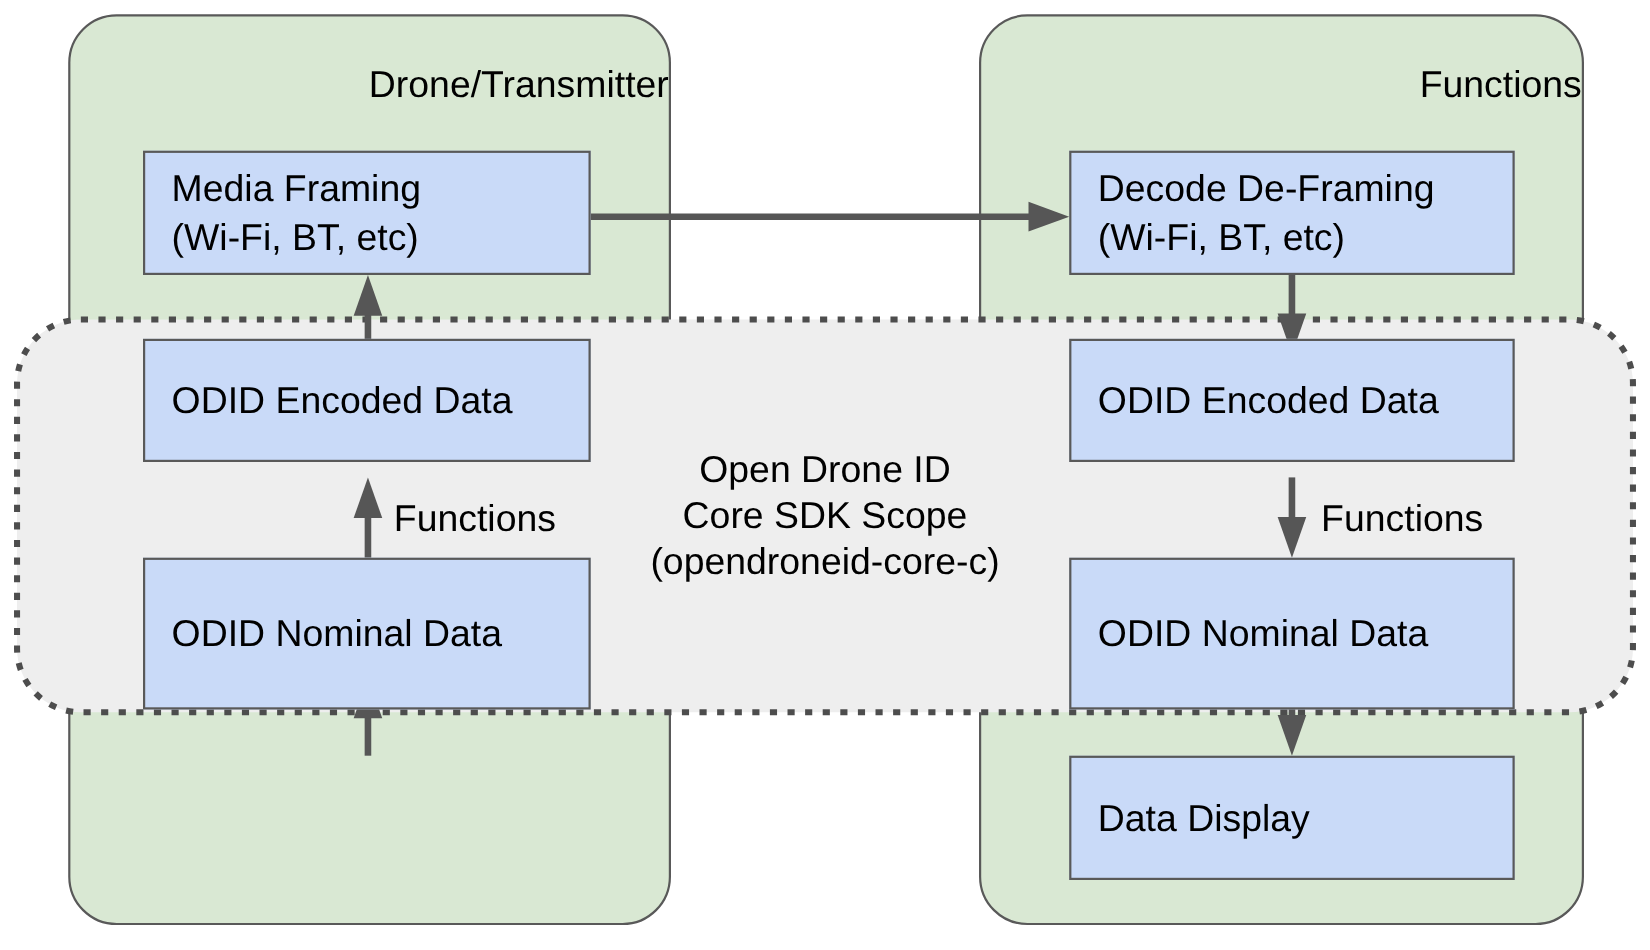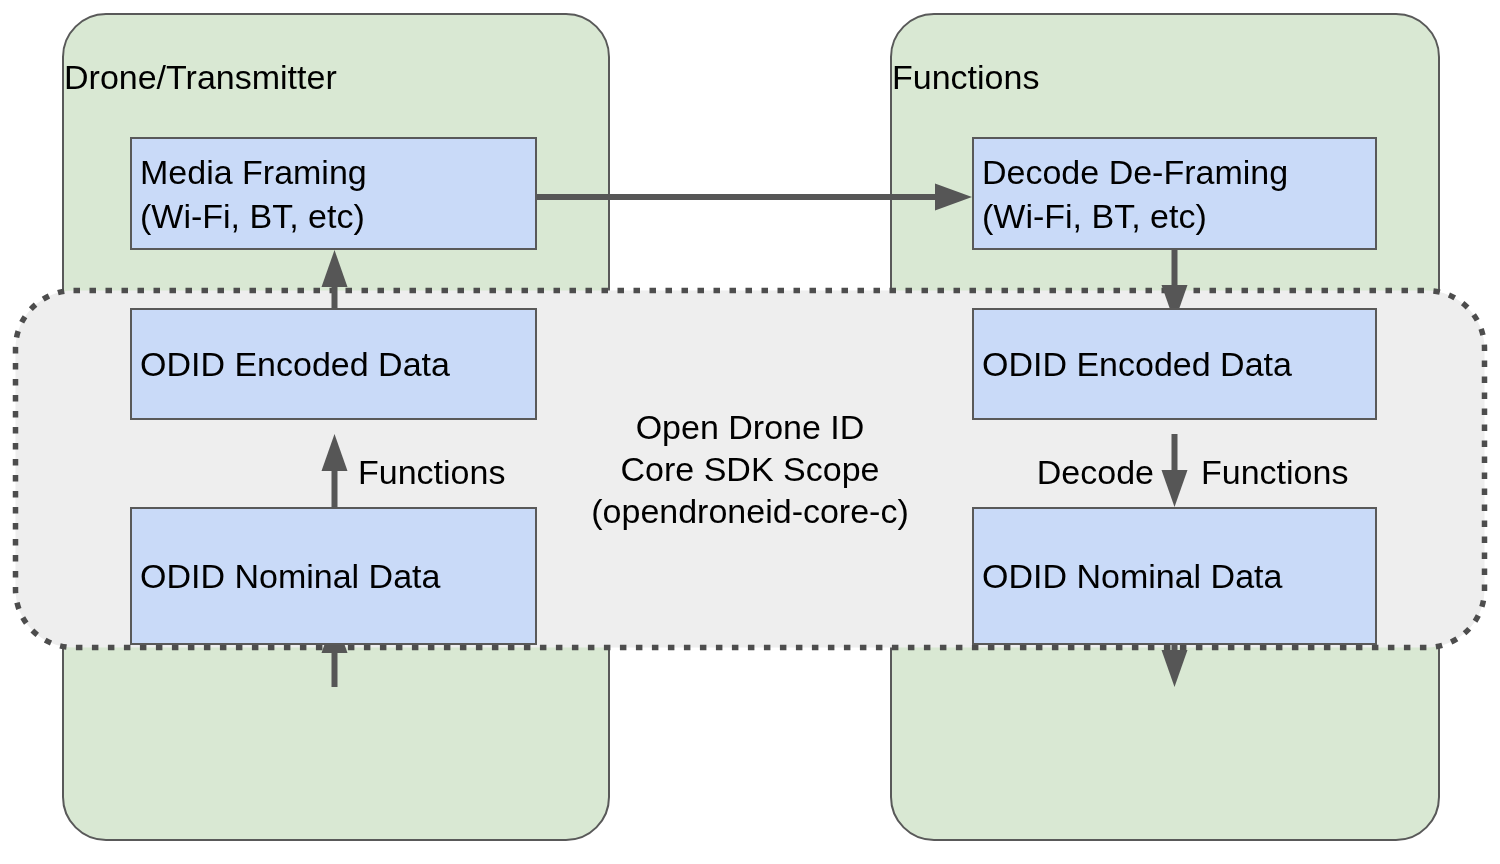--- a/index.html
+++ b/index.html
@@ -21,21 +21,21 @@
     background: var(--group_fill, #d9e8d3);
     border: 2.5px solid var(--group_border, #595959);
     border-radius: 44px;
     box-sizing: border-box;
   }
   .group-left  { left: 62px;  width: 548px; }
   .group-right { left: 890px; width: 550px; }
   .group-title {
     position: absolute;
     top: 41px; left: 0; right: 0;
-    text-align: left;
+    text-align: right;
     font-size: 34px;
     line-height: 42px;
   }
 
   
   .layer {
     position: absolute;
     left: 0; top: 0;
     width: 1500px; height: 864px;
     pointer-events: none;
@@ -50,21 +50,21 @@
   .arrow-head  { fill: var(--arrow, #565656); stroke: none; }
 
   
   .box {
     position: absolute;
     background: var(--box_fill, #c9daf8);
     border: 2px solid var(--box_border, #595959);
     box-sizing: border-box;
     display: flex;
     align-items: center;
-    padding-left: 8px;
+    padding-left: 24px;
     font-size: 34px;
     line-height: 44px;
     white-space: pre-line;
   }
   .col-left  { left: 130px; width: 407px; }
   .col-right { left: 972px; width: 405px; }
   .row-media   { top: 137px; height: 113px; }
   .row-encoded { top: 308px; height: 112px; }
   .row-nominal { top: 507px; height: 138px; }
   .row-bottom  { top: 687px; height: 113px; }
@@ -152,18 +152,18 @@
 
   <div class="box col-left row-media">Media Framing
 (Wi-Fi, BT, etc)</div>
   <div class="box col-left row-encoded">ODID Encoded Data</div>
   <div class="box col-left row-nominal">ODID Nominal Data</div>
 
   <div class="box col-right row-media">Decode De-Framing
 (Wi-Fi, BT, etc)</div>
   <div class="box col-right row-encoded">ODID Encoded Data</div>
   <div class="box col-right row-nominal">ODID Nominal Data</div>
+  <div class="box col-right row-bottom">Data Display</div>
 
   <div class="lbl lbl-func-tx">Functions</div>
-  <div class="lbl lbl-decode lbl-right-align">Decode</div>
   <div class="lbl lbl-func-rx">Functions</div>
 
 </div>
 
 </body></html>

